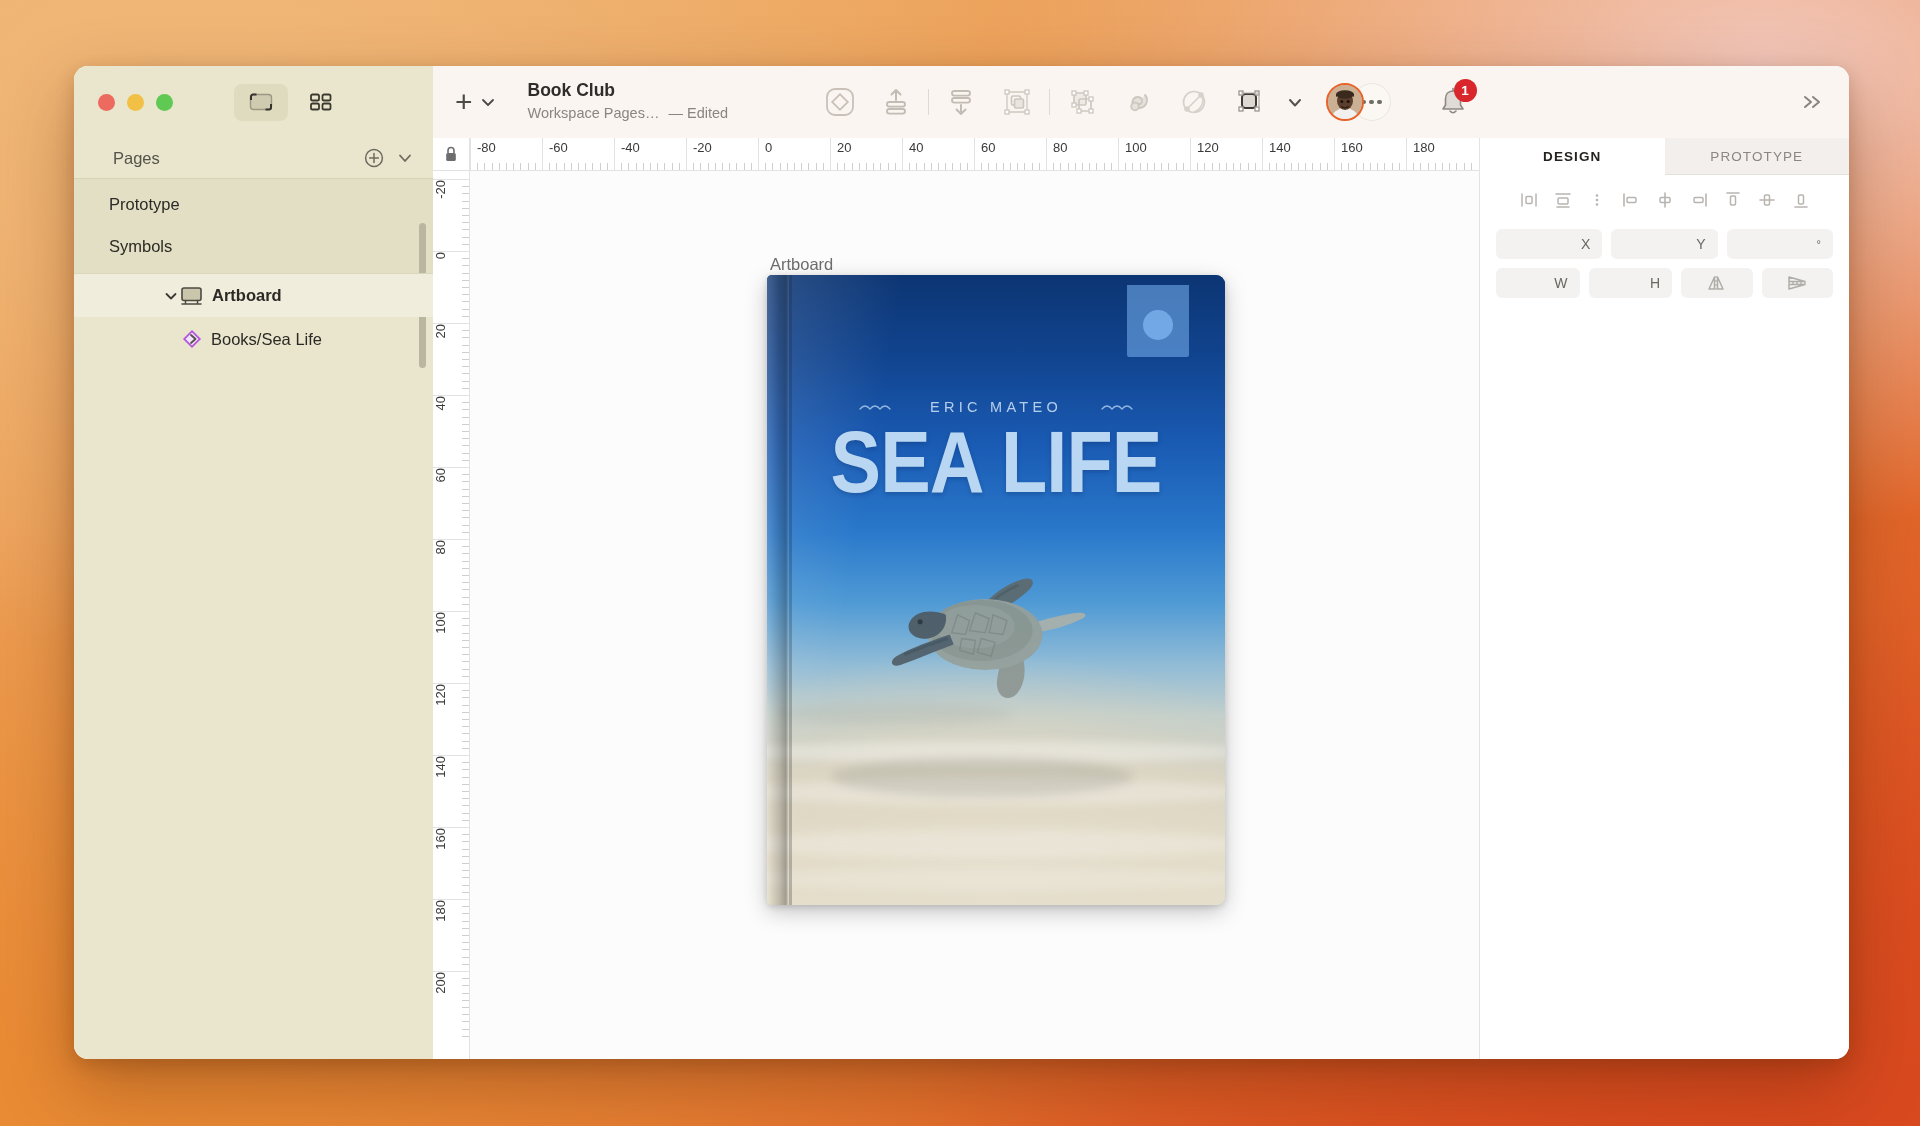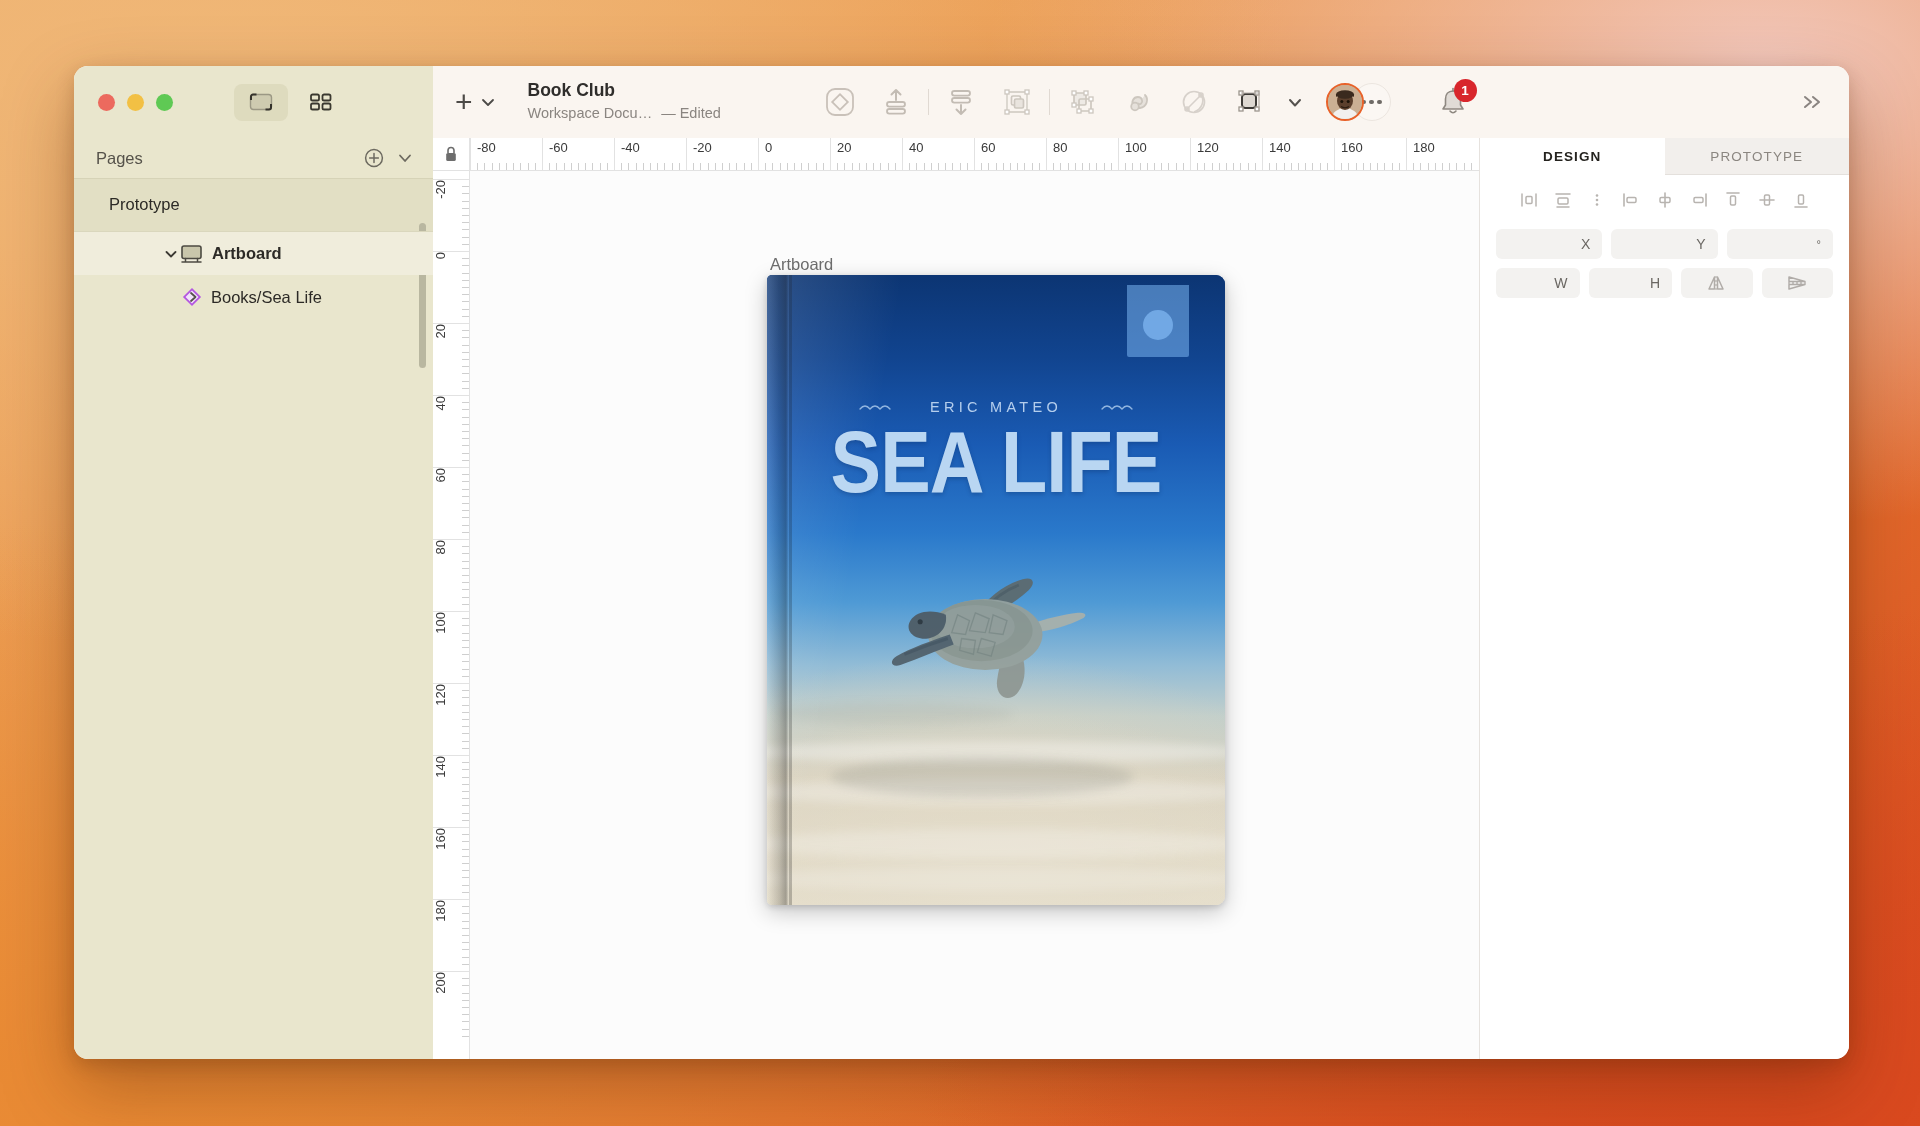--- a/index.html
+++ b/index.html
@@ -140,21 +140,21 @@
     gap: 7px;
   }
   .search-input-txt { font-size: 15.5px; color: #8e8b80; }
 
   .pages-hdr {
     height: 40px;
     display: flex; align-items: center;
     padding: 0 18px 0 22px;
     gap: 10px;
   }
-  .pages-title { font-size: 16.5px; color: #55524a; flex: 1; }
+  .pages-title { font-size: 16.5px; color: #55524a; flex: 1; margin-left: 17px; }
   .pages-hdr .ic { display: flex; align-items: center; }
 
   .pages-list {
     background: #e2dfc4;
     padding: 4px 0 6px 0;
     position: relative;
     border-top: 1px solid #d6d3b7;
   }
   .page-item {
     height: 42px;
@@ -427,21 +427,21 @@
         <span>
           <svg width="16" height="12" viewBox="0 0 16 12">
               <path d="M3 4 L8 9 L13 4" fill="none" stroke="#4c4a47" stroke-width="1.8" stroke-linecap="round" stroke-linejoin="round"></path>
             </svg>
         </span>
       </div>
 
       <div class="doc-title-wrap">
         <div class="doc-title">Book Club</div>
         <div class="doc-sub">
-          <span>Workspace Docu…</span>
+          <span>Workspace Pages…</span>
           <span>— Edited</span>
         </div>
       </div>
 
       <div class="tb-icons">
 
         <div class="tb-btn">
           <span>
             <svg width="34" height="34" viewBox="0 0 34 34">
               <rect x="4" y="4" width="26" height="26" rx="8" fill="none" stroke="#c9c1b9" stroke-width="1.8"></rect>
@@ -611,20 +611,23 @@
         <span class="ic">
           <svg width="20" height="14" viewBox="0 0 20 14">
               <path d="M5 4.5 L10 10 L15 4.5" fill="none" stroke="#6d6a60" stroke-width="1.8" stroke-linecap="round" stroke-linejoin="round"></path>
             </svg>
         </span>
       </div>
 
       <div class="pages-list">
         <div class="page-item">
           <span class="sb-label">Prototype</span>
+        </div>
+        <div class="page-item">
+          <span class="sb-label">Symbols</span>
         </div>
         <div class="pg-scroll"></div>
       </div>
 
       <div class="layer-row artboard">
         <span class="disc">
           <svg width="16" height="12" viewBox="0 0 16 12">
               <path d="M3.5 4 L8 8.5 L12.5 4" fill="none" stroke="#3c3a34" stroke-width="1.8" stroke-linecap="round" stroke-linejoin="round"></path>
             </svg>
         </span>

